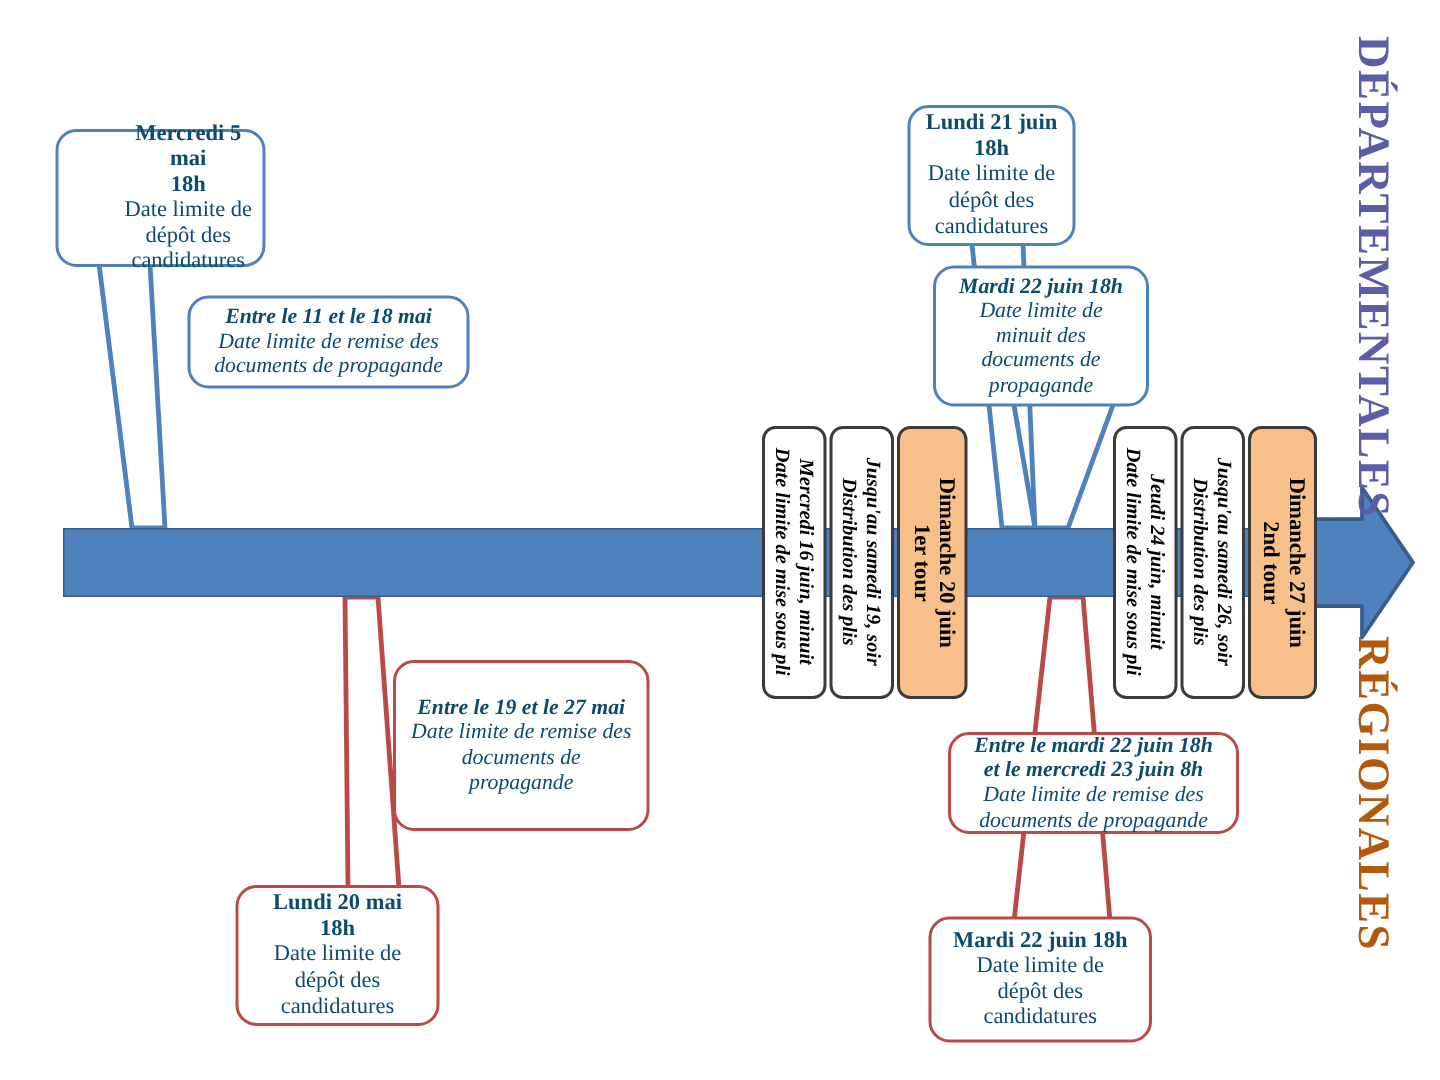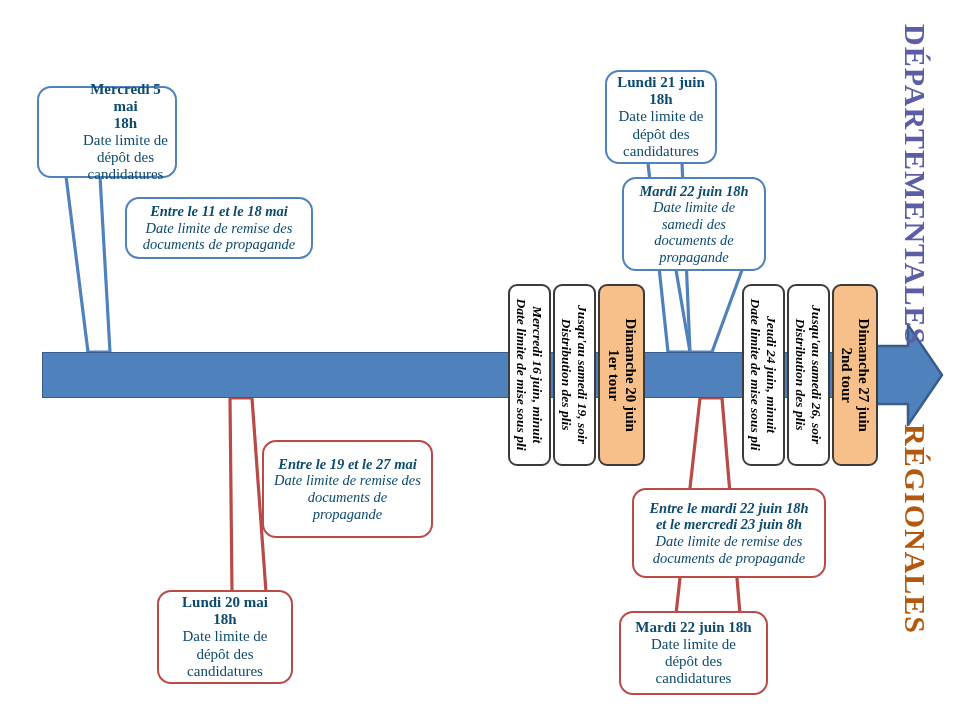--- a/index.html
+++ b/index.html
@@ -115,46 +115,46 @@
       <span>Date limite de</span><br>
       <span>dépôt des</span><br>
       <span>candidatures</span>
     </div>
   </div>
 
   <div class="callout blue italic" style="left:622px;top:177px;width:144px;height:94px;font-size:14.5px;">
     <div class="txt">
       <span class="b">Mardi 22 juin 18h</span><br>
       <span>Date limite de</span><br>
-      <span>samedi des</span><br>
+      <span>minuit des</span><br>
       <span>documents de</span><br>
       <span>propagande</span>
     </div>
   </div>
 
-  <div class="callout red italic" style="left:262px;top:440px;width:171px;height:98px;font-size:14.5px;">
+  <div class="callout red italic" style="left:262px;top:440px;width:171px;height:114px;font-size:14.5px;">
     <div class="txt">
       <span class="b">Entre le 19 et le 27 mai</span><br>
       <span>Date limite de remise des</span><br>
       <span>documents de</span><br>
       <span>propagande</span>
     </div>
   </div>
 
   <div class="callout red" style="left:157px;top:590px;width:136px;height:94px;font-size:15px;">
     <div class="txt">
       <span class="b">Lundi 20 mai</span><br>
       <span class="b">18h</span><br>
       <span>Date limite de</span><br>
       <span>dépôt des</span><br>
       <span>candidatures</span>
     </div>
   </div>
 
-  <div class="callout red italic" style="left:632px;top:488px;width:194px;height:90px;font-size:14.5px;">
+  <div class="callout red italic" style="left:632px;top:488px;width:194px;height:68px;font-size:14.5px;">
     <div class="txt">
       <span class="b">Entre le mardi 22 juin 18h</span><br>
       <span class="b">et le mercredi 23 juin 8h</span><br>
       <span>Date limite de remise des</span><br>
       <span>documents de propagande</span>
     </div>
   </div>
 
   <div class="callout red" style="left:619px;top:611px;width:149px;height:84px;font-size:15px;">
     <div class="txt">

